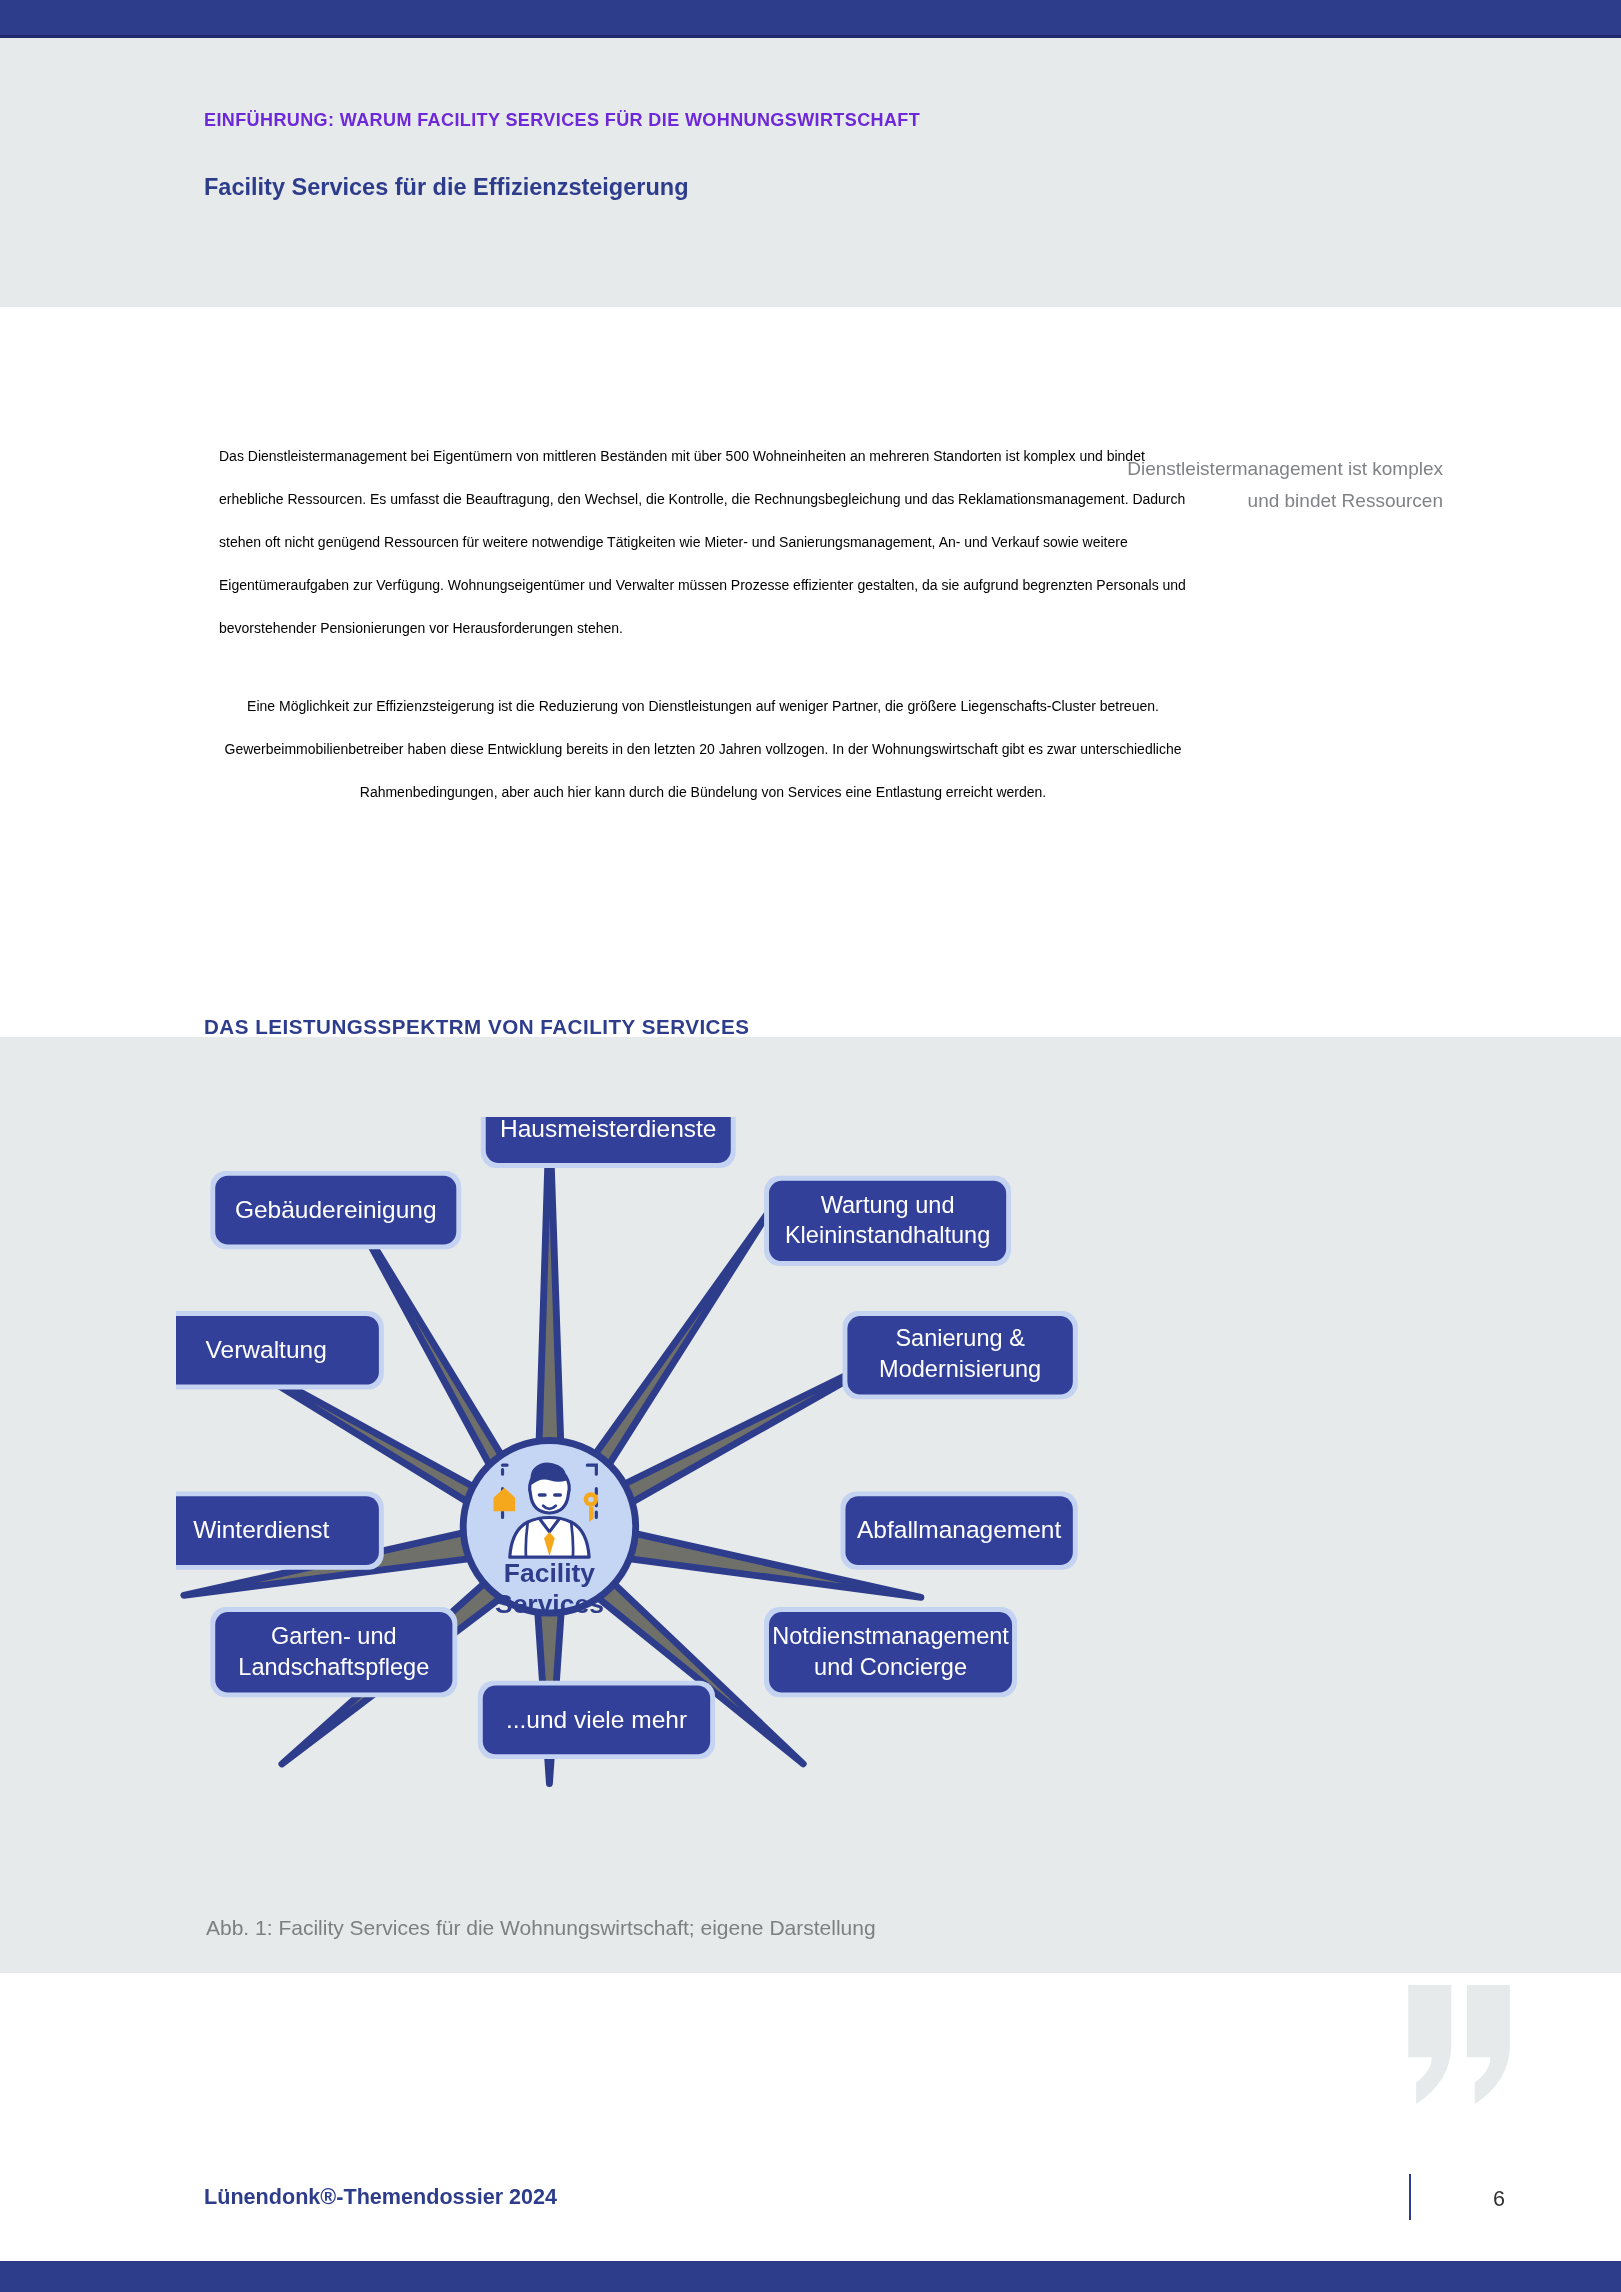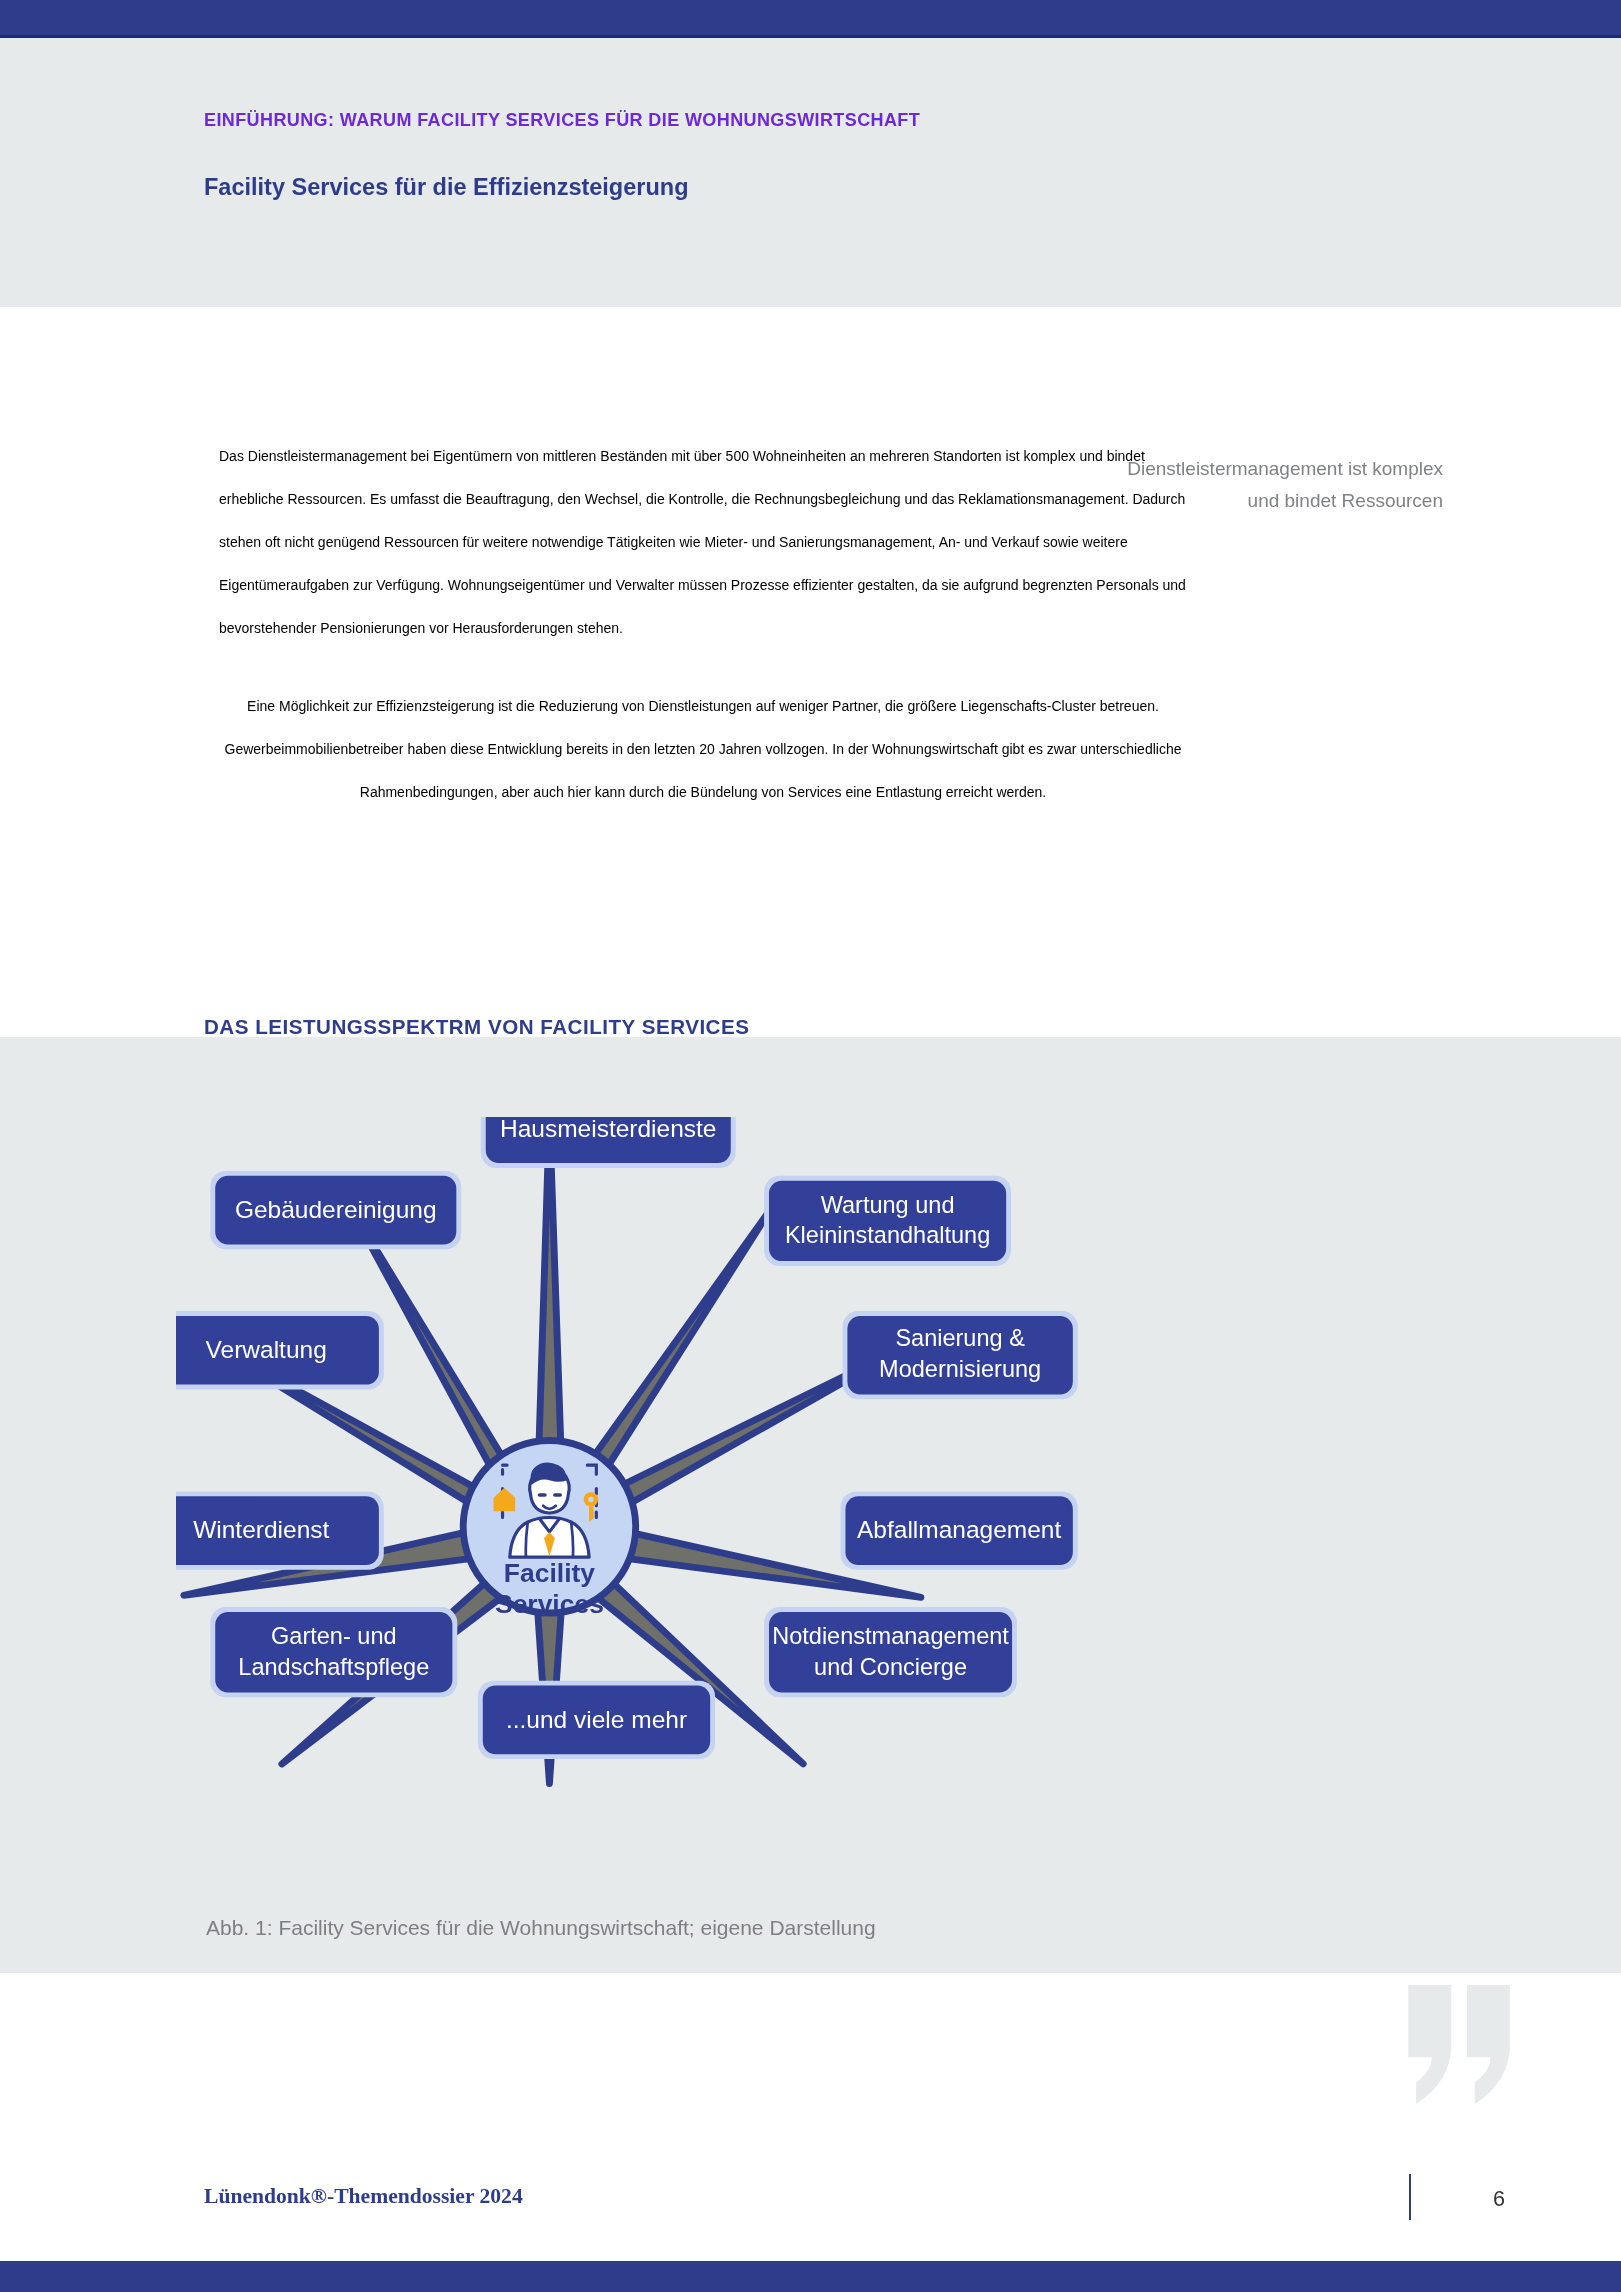--- a/index.html
+++ b/index.html
@@ -142,21 +142,20 @@
   }
 
   
   .footer-text {
     position: absolute;
     left: 204px; top: 2184px;
     font-size: 21.6px;
     font-weight: bold;
     color: #2e3c8c;
     white-space: nowrap;
-    font-family: Liberation Serif, serif;
   }
   .footer-sep {
     position: absolute;
     left: 1409px; top: 2174px;
     width: 2px; height: 46px;
     background: #2e3c8c;
   }
   .footer-page {
     position: absolute;
     left: 1493px; top: 2186px;

